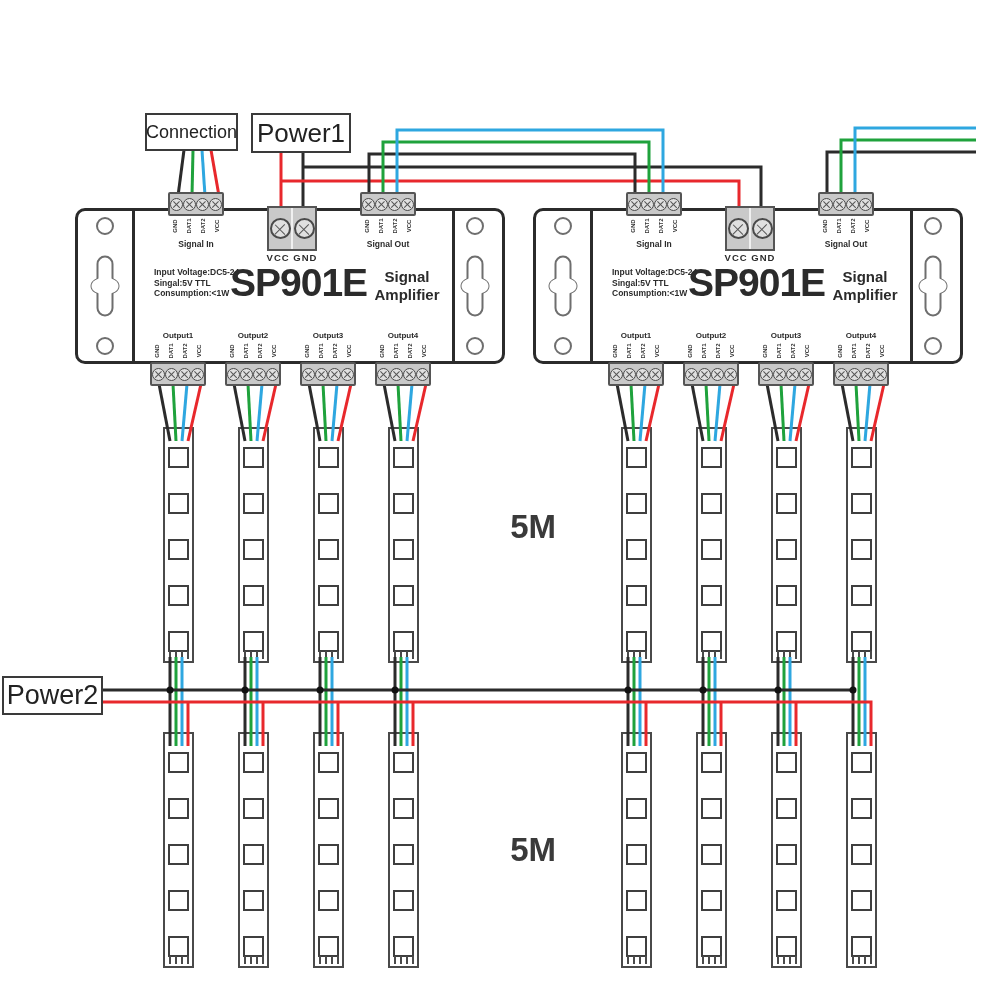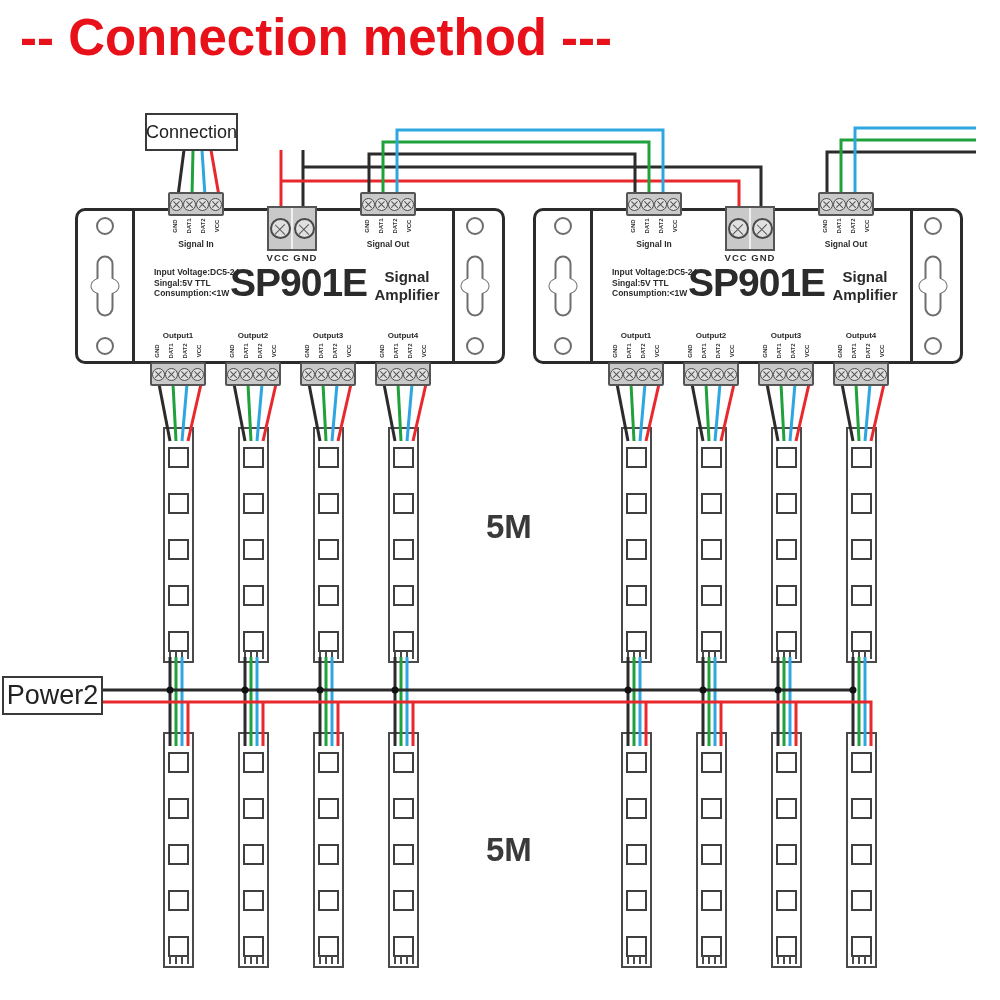--- a/index.html
+++ b/index.html
@@ -45,32 +45,34 @@
   .outgroup .connector4{top:31px;left:0;}
   
   .specs{position:absolute;left:76px;top:56px;font-size:8.5px;font-weight:bold;line-height:10.5px;color:#2b2b2b;white-space:nowrap;}
   .model{position:absolute;left:152px;top:50px;font-size:39px;font-weight:bold;letter-spacing:-1px;color:#2b2b2b;}
   .devname{position:absolute;left:288px;top:57px;width:82px;text-align:center;font-size:15px;font-weight:bold;line-height:17.5px;color:#2b2b2b;}
   
   .strip{position:absolute;width:31px;height:236px;border:2px solid #4a4a4a;background:#fff;box-sizing:border-box;}
   .led{position:absolute;left:3px;width:21px;height:21px;border:2.5px solid #3f3f3f;background:#fff;box-sizing:border-box;}
   .tick{position:absolute;width:1.5px;height:8px;top:222px;background:#4a4a4a;}
   
-  .fivem{position:absolute;width:70px;text-align:left;font-size:33px;font-weight:600;color:#3a3a3a;}
+  .fivem{position:absolute;width:70px;text-align:right;font-size:33px;font-weight:600;color:#3a3a3a;}
   #wires{position:absolute;left:0;top:0;z-index:5;pointer-events:none;}
 </style>
 </head>
 <body>
 
 <div id="page">
 
-  <div id="title" class="abs">-- Connection method ---</div>
 
   <div id="controller-box" class="abs srcbox">
     <span>Connection</span>
+  </div>
+  <div id="power1-box" class="abs srcbox">
+    <span>Power1</span>
   </div>
   <div id="power2-box" class="abs srcbox">
     <span>Power2</span>
   </div>
 
   <div class="amp" style="left:75px">
     <div class="ear-divider" style="left:54px"></div>
     <div class="ear-divider" style="left:374px"></div>
     <div class="hole" style="left:18px;top:6px"></div>
     <div class="hole" style="left:18px;top:126px"></div>

